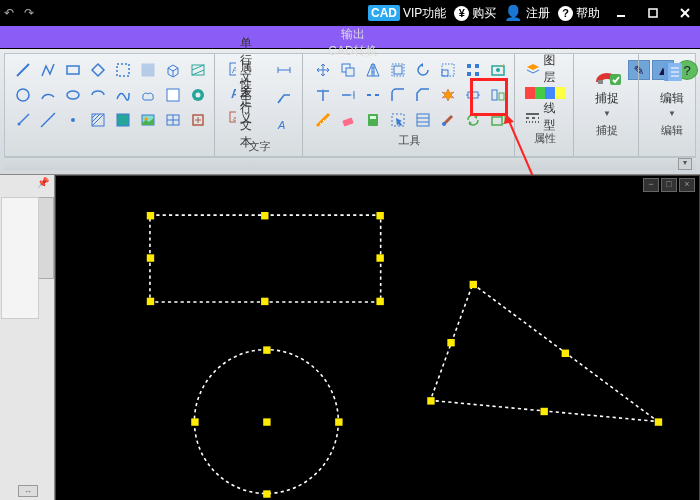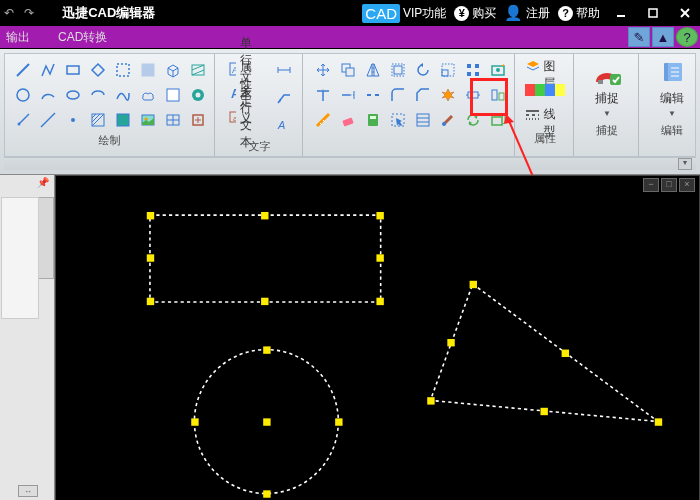--- a/index.html
+++ b/index.html
@@ -1,39 +1,39 @@
 <!DOCTYPE html>
 <html><head>
 <meta charset="utf-8">
 <style>
 body { margin:0; font-family:"Microsoft YaHei",sans-serif; font-size:12px; background:#2b2b2b; color:#fff; width:700px; height:500px; overflow:hidden; }
 .titlebar { height:26px; background:#000; display:flex; align-items:center; padding:0 4px; }
 .titlebar .icons-left { display:flex; gap:10px; align-items:center; color:#aaa; }
 .app-title { margin-left:28px; font-weight:bold; font-size:13px; }
 .titlebar .right { margin-left:auto; display:flex; align-items:center; gap:8px; }
-.badge-cad { background:#2aa8f2; color:#fff; font-size:15px; font-weight:normal; padding:1px 3px; border-radius:2px; }
+.badge-cad { background:#2aa8f2; color:#fff; font-size:12px; font-weight:bold; padding:1px 3px; border-radius:2px; }
 .title-link { display:flex; align-items:center; gap:3px; font-size:12px; }
 .win-btn { width:22px; height:18px; display:flex; align-items:center; justify-content:center; margin-left:2px; }
-.menubar { height:22px; background:#a21caf; display:flex; align-items:center; padding-left:6px; gap:28px; color:#ddd; font-size:12px; border-bottom:1px solid #000; }
+.menubar { height:22px; background:#8b5cf6; display:flex; align-items:center; padding-left:6px; gap:0; color:#ddd; font-size:12px; border-bottom:1px solid #000;flex-direction:column; }
 .menubar .right-icons { margin-left:auto; display:flex; gap:2px; padding-right:2px; }
 .right-icons .mi { width:20px; height:18px; display:flex; align-items:center; justify-content:center; background:#6fa5d8; color:#214; border:1px solid #5a8ac0; font-size:13px; }
 .right-icons .mi.q { background:#5fbc5f; border-color:#4ca44c; border-radius:50%; }
 .ribbon-wrap { background:linear-gradient(#e8ecef,#dde2e6,#d2d8dc); padding:4px; border-bottom:1px solid #888; }
 .ribbon { display:flex; gap:2px; background:linear-gradient(#f0f3f5,#e4e8ec,#d7dcdf); border:1px solid #bcc4cb; }
 .group { display:flex; flex-direction:column; border-right:1px solid #b5bdc3; padding:4px 6px 2px; }
 .group-body { display:flex; gap:3px; }
 .icon-grid { display:grid; grid-template-columns:repeat(var(--cols,8),22px); grid-auto-rows:22px; gap:3px; }
 .tool { width:22px; height:22px; border:1px solid transparent; display:flex; align-items:center; justify-content:center; }
 .tool svg { width:16px; height:16px; }
 .group-label { text-align:center; color:#444; font-size:11px; padding-top:3px; }
 .text-btns { display:flex; flex-direction:column; gap:2px; margin-left:2px; }
 .text-btn { display:flex; align-items:center; gap:4px; height:22px; padding:0 4px; color:#333; }
 .text-btn .ico { width:16px; height:16px; }
 .prop-btns { display:flex; flex-direction:column; gap:2px; }
-.prop-btn { display:flex; gap:4px; height:22px; padding:0 2px; color:#333; }
+.prop-btn { display:flex; align-items:center; gap:4px; height:22px; padding:0 2px; color:#333; }
 .big-btn { width:42px; display:flex; flex-direction:column; align-items:center; justify-content:center; gap:2px; padding:2px 4px; color:#333; }
 .big-btn .big-ico { width:28px; height:28px; position:relative; }
 .ribbon-strip { height:12px; background:linear-gradient(#d7dcdf,#cdd3d7); border-top:1px solid #bcc4cb; display:flex; justify-content:flex-end; padding-right:4px; align-items:center; }
 .strip-arrow { width:12px; height:10px; background:#cdd3d7; border:1px solid #999; font-size:8px; color:#555; text-align:center; line-height:8px; }
 .main { display:flex; height:calc(500px - 26px - 22px - 126px); }
 .side-pane { width:54px; background:#e6e6e6; border-right:1px solid #888; position:relative; }
 .side-pane .pin { position:absolute; top:2px; right:4px; font-size:10px; color:#555; }
 .side-tab { width:14px; height:80px; background:#d8d8d8; border:1px solid #aaa; position:absolute; left:38px; top:22px; }
 .side-strip { width:36px; height:120px; background:#f4f4f4; border:1px solid #ccc; position:absolute; left:1px; top:22px; }
 .side-bottom { position:absolute; bottom:4px; left:18px; width:18px; height:10px; background:#ddd; border:1px solid #999; font-size:8px; color:#666; text-align:center; }
@@ -48,21 +48,20 @@
 .arrow-line { position:absolute; top:78px; left:470px; pointer-events:none; }
 </style>
 </head>
 <body>
 
 <div class="titlebar">
   <div class="icons-left">
     <span>↶</span>
     <span>↷</span>
   </div>
-  <span class="app-title">迅捷CAD编辑器</span>
   <div class="right">
     <span class="title-link">
         <span class="badge-cad">CAD</span>
         <span>VIP功能</span>
       </span>
     <span class="title-link">
         <span style="display:inline-flex;width:15px;height:15px;border-radius:50%;background:#fff;color:#000;align-items:center;justify-content:center;font-size:11px;font-weight:bold;">¥</span>
         <span>购买</span>
       </span>
     <span class="title-link">
@@ -236,21 +235,20 @@
             </div>
         <div class="tool">
               <svg>
                 <rect x="3" y="3" width="10" height="10" fill="none" stroke="#b35c44" stroke-width="1.5"></rect>
                 <line x1="8" y1="5" x2="8" y2="11" stroke="#b35c44"></line>
                 <line x1="5" y1="8" x2="11" y2="8" stroke="#b35c44"></line>
               </svg>
             </div>
       </div>
     </div>
-    <div class="group-label">绘制</div>
   </div>
 
   <div class="group">
     <div class="group-body">
       <div class="text-btns">
         <div class="text-btn">
               <svg class="ico">
                 <rect x="1" y="2" width="9" height="12" fill="none" stroke="#3a7bd5"></rect>
                 <text x="3" y="12" font-size="9" fill="#3a7bd5">A</text>
               </svg>
@@ -440,20 +438,21 @@
               </svg>
             </div>
         <div class="tool">
               <svg>
                 <rect x="2" y="5" width="10" height="8" fill="none" stroke="#4caf50" stroke-width="1.5"></rect>
                 <path d="M12 5l3-3v8l-3 3" fill="none" stroke="#4caf50"></path>
               </svg>
             </div>
       </div>
     </div>
+    <div class="group-label">工具</div>
   </div>
 
   <div class="group">
     <div class="group-body">
       <div class="prop-btns">
         <div class="prop-btn">
               <svg class="ico" width="16" height="16">
                 <path d="M8 3l6 3-6 3-6-3z" fill="#ff9800"></path>
                 <path d="M2 9l6 3 6-3" fill="none" stroke="#3a7bd5"></path>
               </svg>

